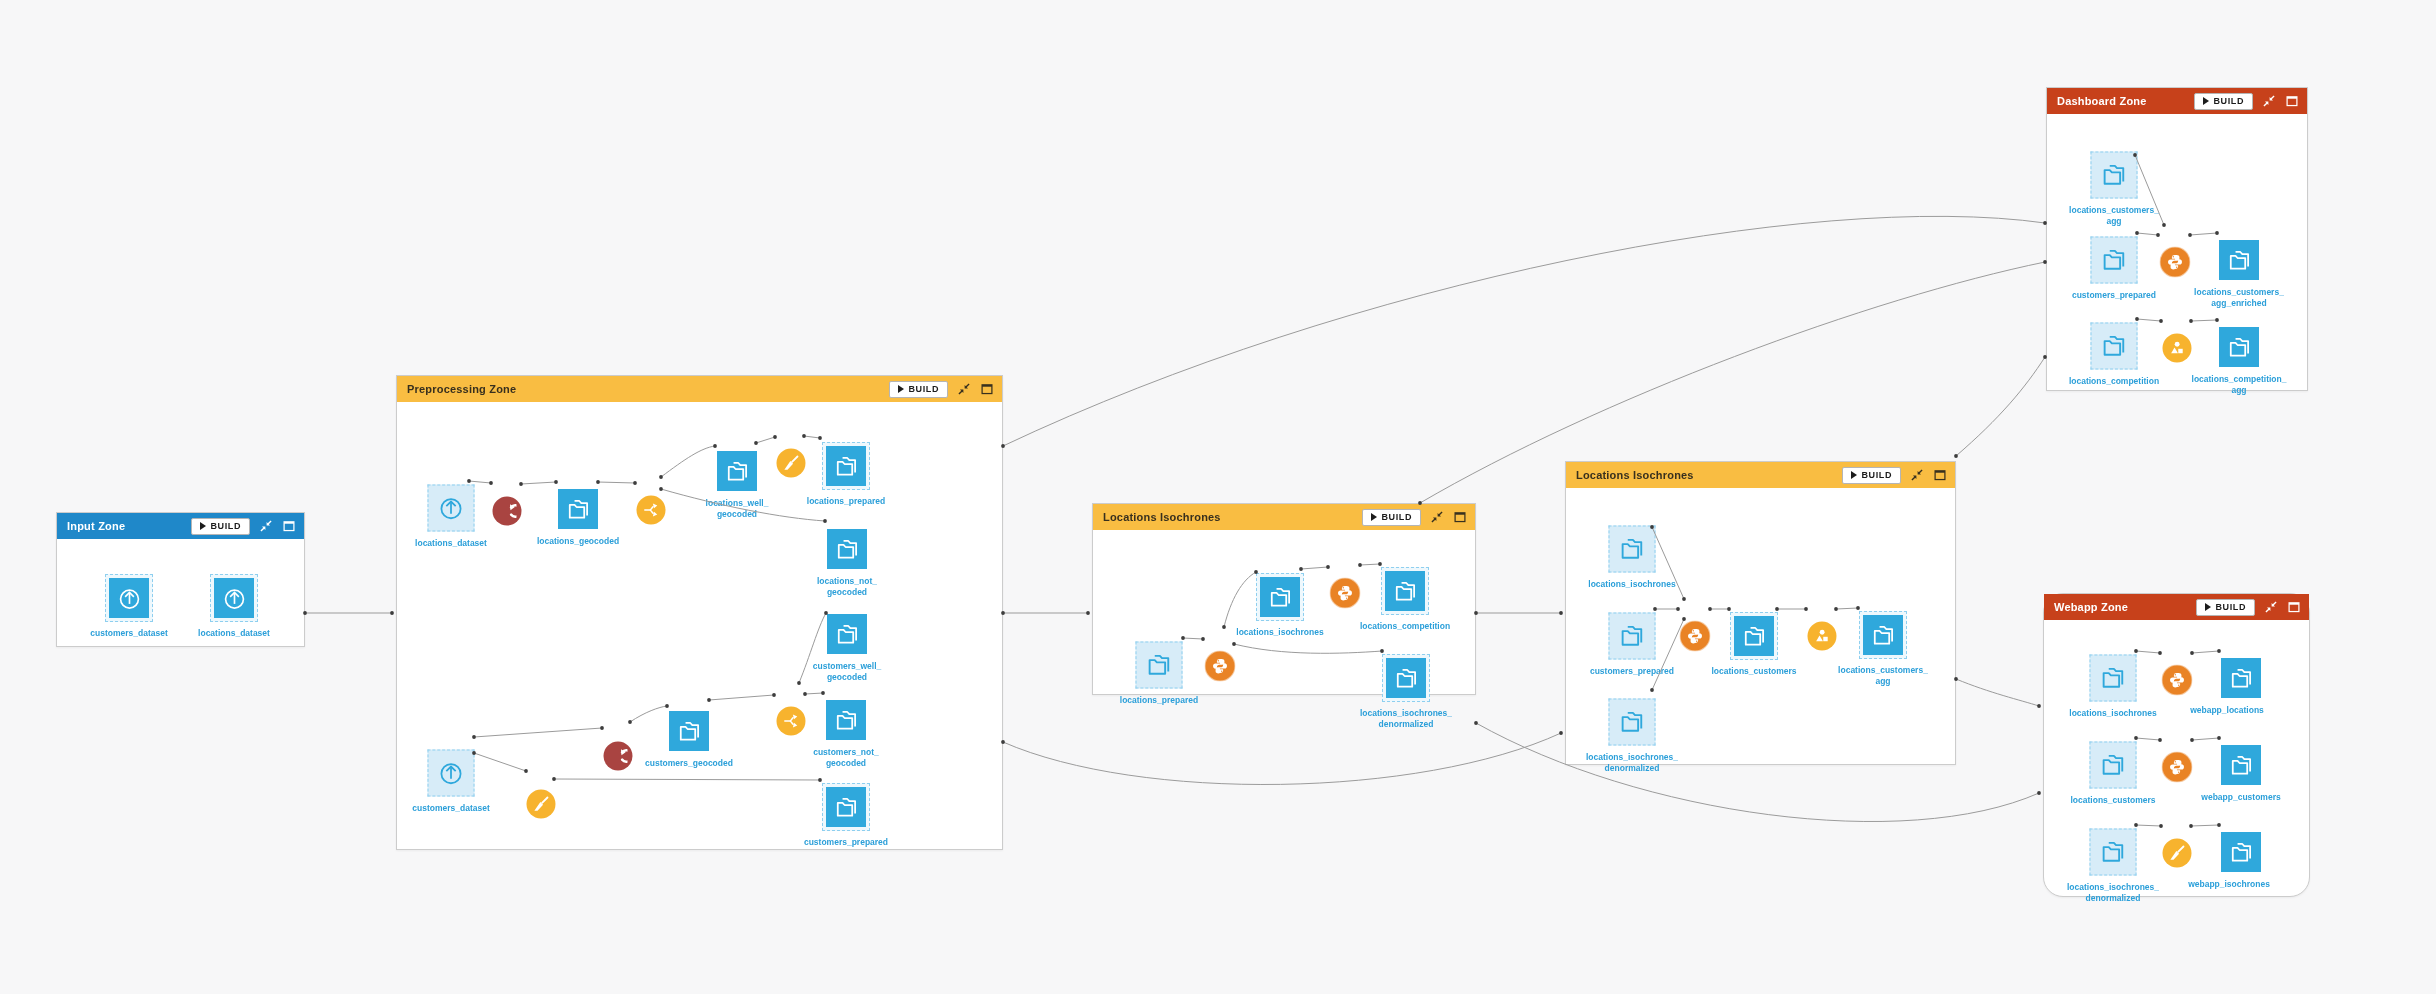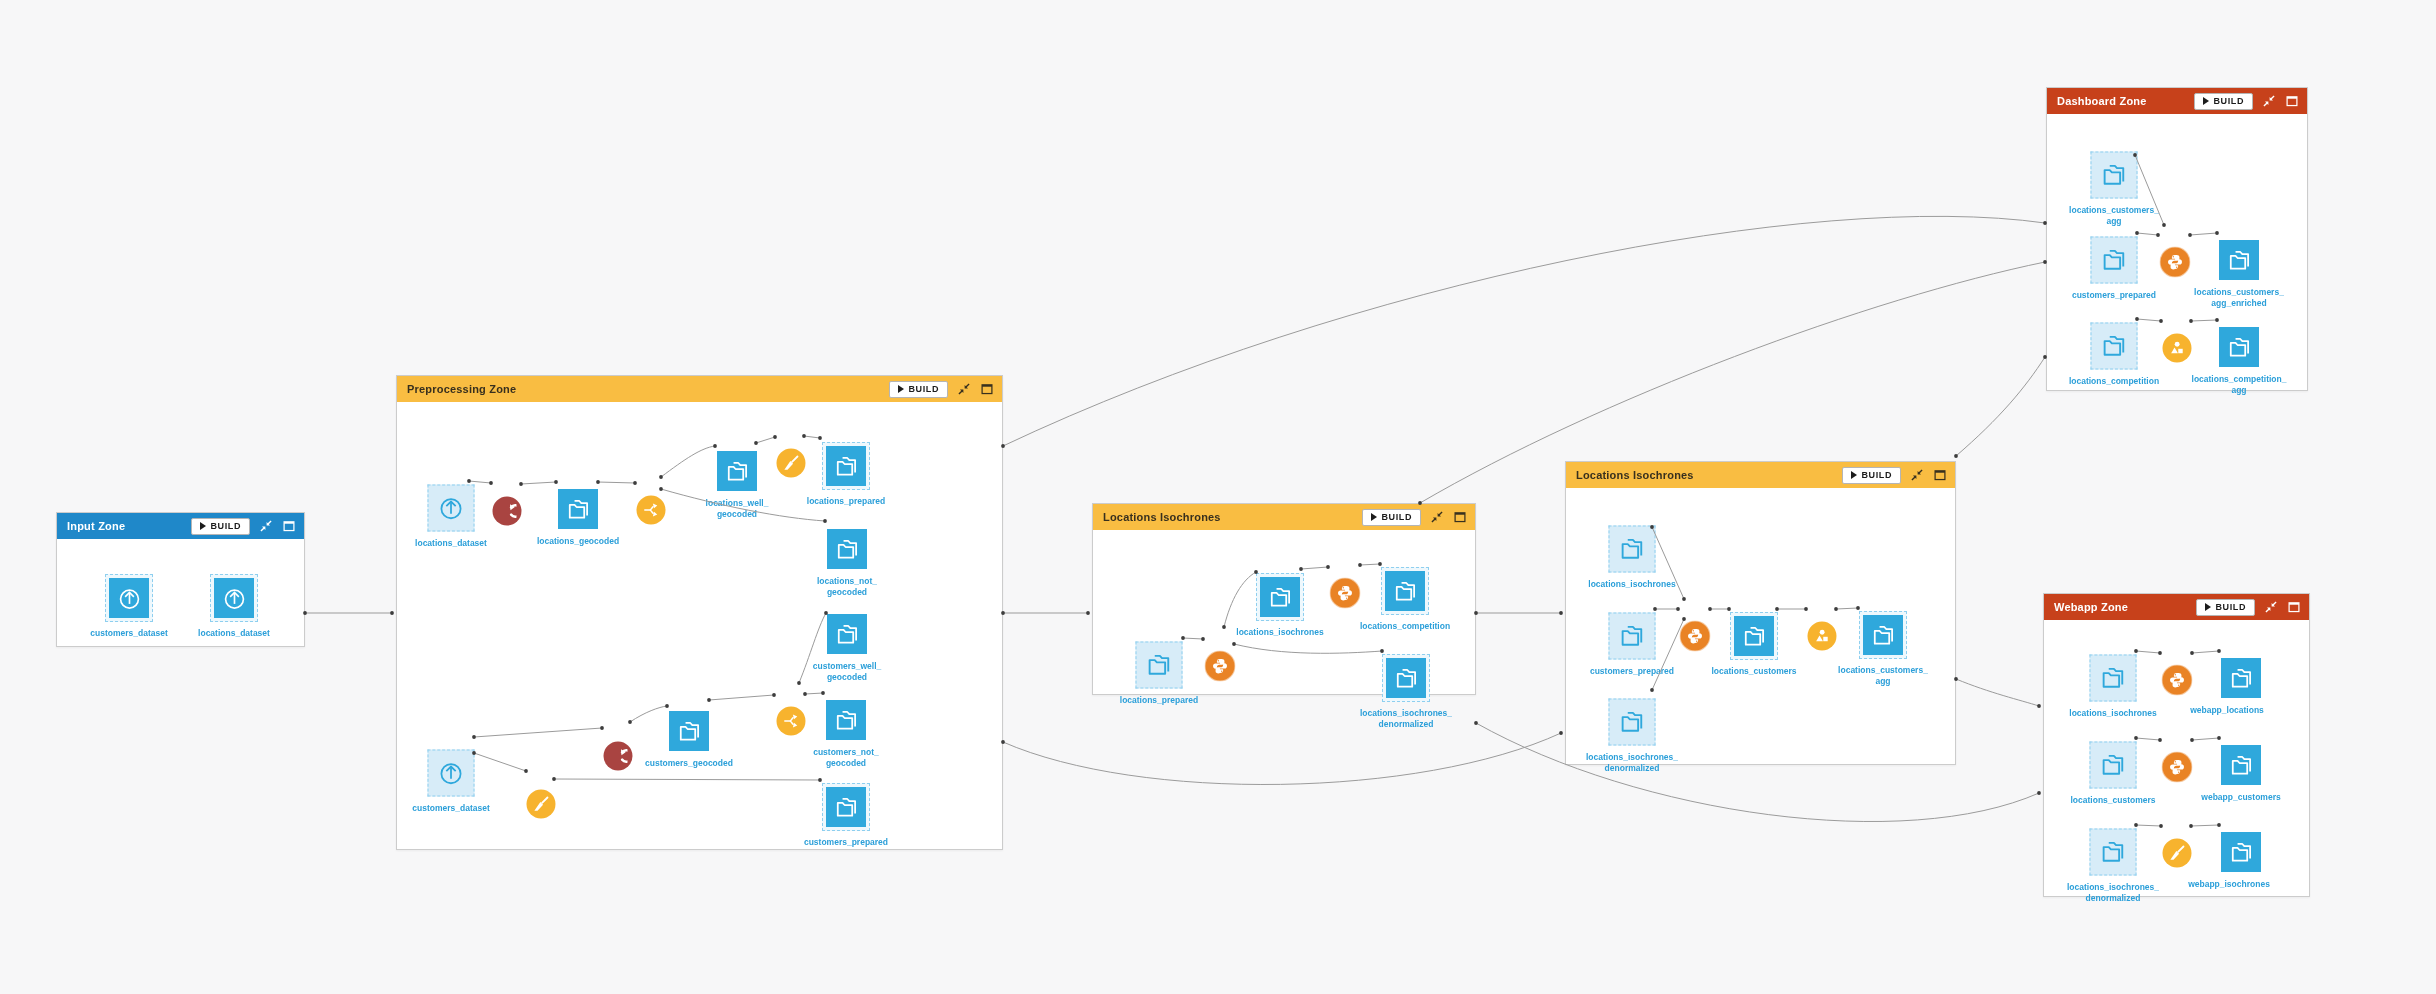--- a/index.html
+++ b/index.html
@@ -527,21 +527,21 @@
             <svg viewBox="0 0 26 26">
               <path d="M9.2 4.8 h4.6 l1.9 2 h5.6 v12" fill="none" stroke="#ffffff" stroke-width="1.7" stroke-linejoin="round"></path>
               <path d="M4.6 20.9 V8.6 h4.6 l1.9 2 h7.4 v10.3 z" fill="none" stroke="#ffffff" stroke-width="1.7" stroke-linejoin="round"></path>
             </svg>
           </div>
         </div>
         <div class="node-label" style="left: 192px; top: 260px;">locations_competition_
 agg</div>
       </div>
     </div>
-    <div class="zone red" style="left: 2043px; top: 593px; width: 267px; height: 304px;">
+    <div class="zone red" style="left: 2043px; top: 593px; width: 267px; height: 304px; border-radius: 20px;">
       <div class="zone-header">
         <span class="zone-title">Webapp Zone</span>
         <span class="build-btn">
           <span class="play"></span>
           <span>BUILD</span>
         </span>
         <span class="hicon">
           <svg viewBox="0 0 16 16">
             <line x1="13.8" y1="2.2" x2="10" y2="6" stroke="currentColor" stroke-width="1.6"></line>
             <polygon points="8.7,7.3 12.6,7.3 8.7,3.4" fill="currentColor"></polygon>

